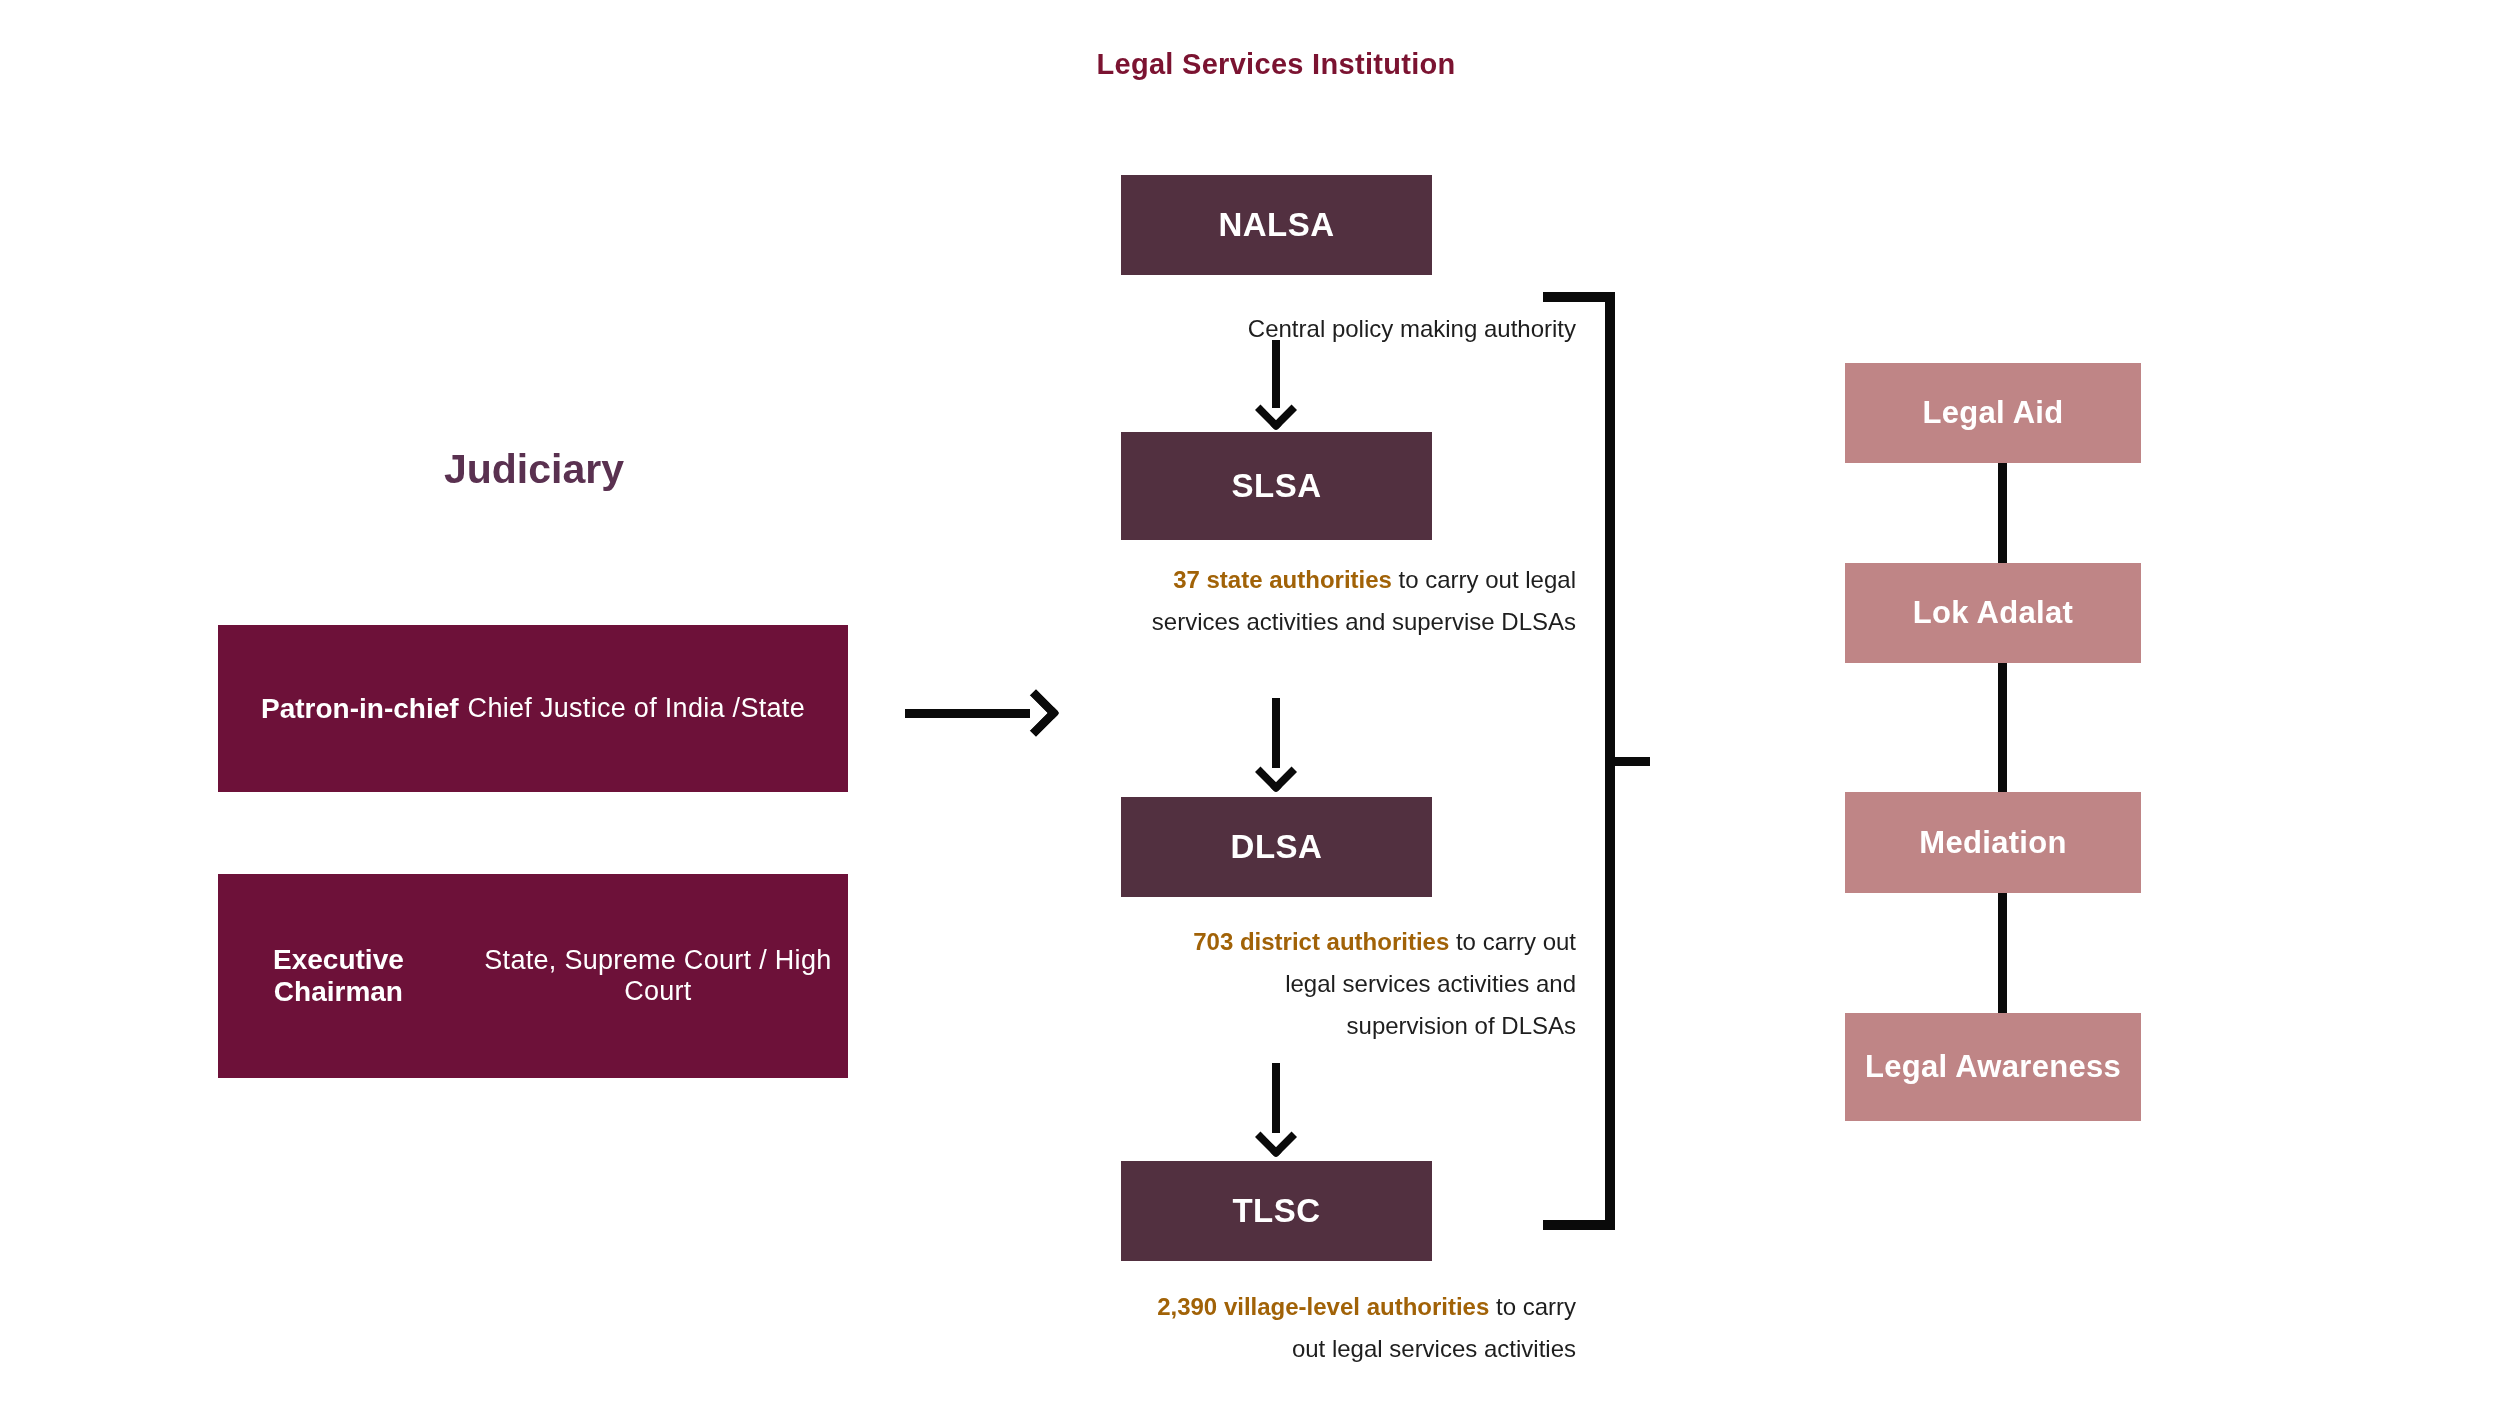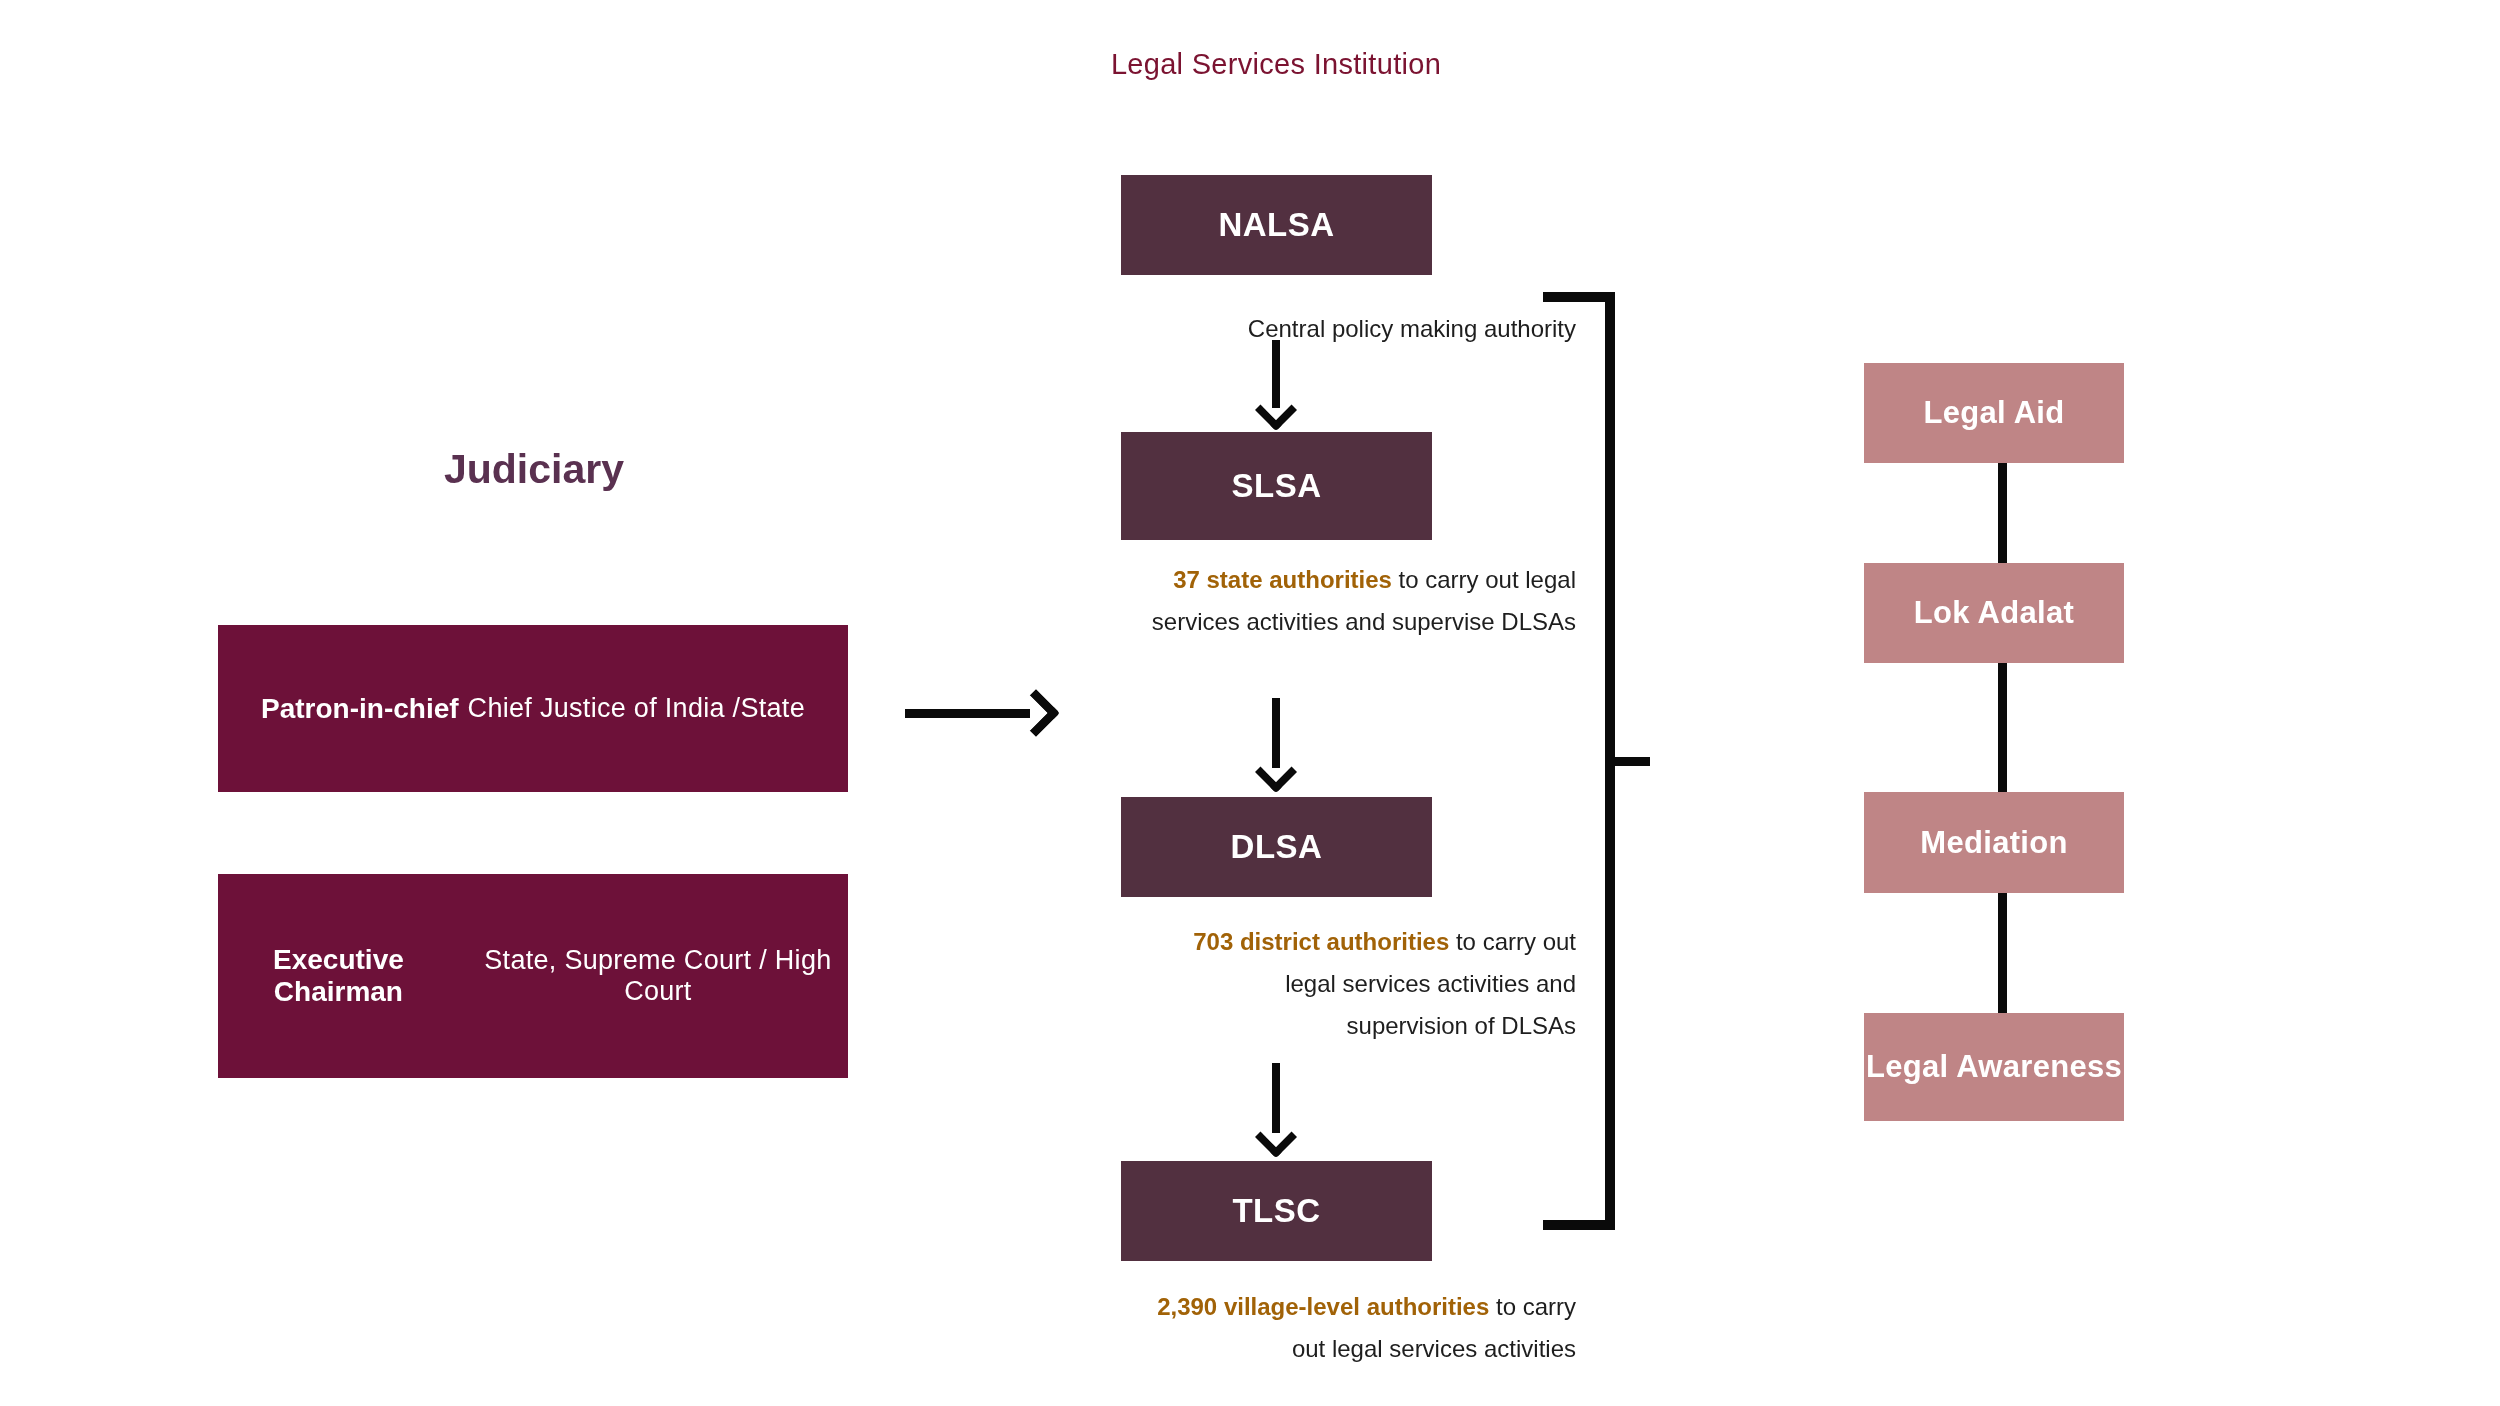--- a/index.html
+++ b/index.html
@@ -17,21 +17,21 @@
     position:relative;
     width:2500px;height:1406px;
     background:#fff;
     font-family:"Liberation Sans", sans-serif;
     overflow:hidden;
   }
   .abs{position:absolute;}
   .page-title{
     left:976px;top:48px;width:600px;
     text-align:center;
-    font-size:29px;font-weight:400;
+    font-size:29px;font-weight:700;
     color:var(--title-maroon);
     letter-spacing:.3px;
   }
   .judiciary-heading{
     left:284px;top:446px;width:500px;
     text-align:center;
     font-size:41px;font-weight:700;
     color:var(--heading-plum);
   }
   
@@ -47,25 +47,25 @@
   
   .center-node{
     left:1121px;width:311px;
     background:var(--plum);
     color:#fff;
     display:flex;justify-content:center;align-items:center;
     font-size:33px;font-weight:700;letter-spacing:.5px;
   }
   
   .service-box{
-    left:1845px;width:260px;
+    left:1845px;width:296px;
     background:var(--rose);
     color:#fff;
     display:flex;justify-content:center;align-items:center;
-    font-size:31px;font-weight:700;letter-spacing:.3px;margin-left:19px;
+    font-size:31px;font-weight:700;letter-spacing:.3px;
   }
   
   .caption{
     left:976px;width:600px;
     text-align:right;
     font-size:24px;line-height:42px;
     color:var(--ink);
   }
   .cap-line{white-space:nowrap;}
   .cap-bold{font-weight:700;color:#a16207;}

